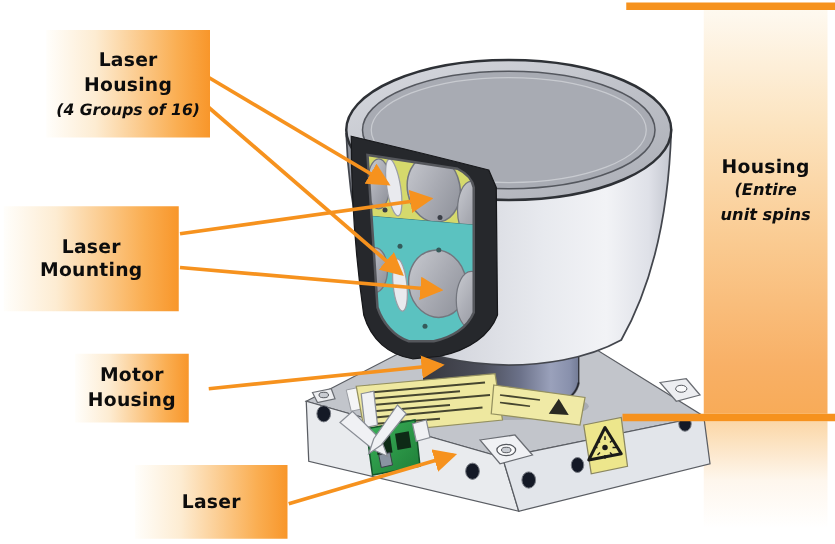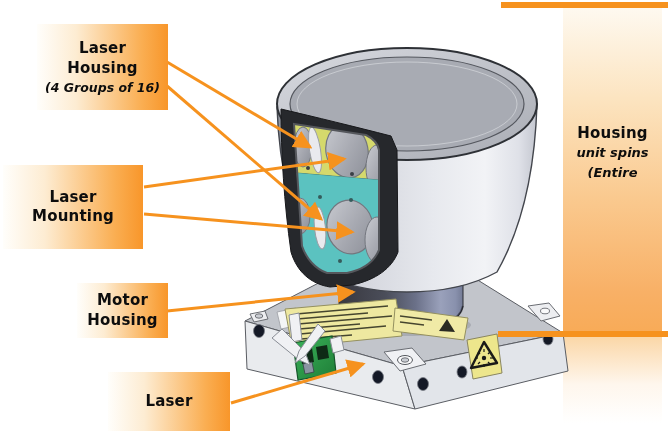--- a/index.html
+++ b/index.html
@@ -27,33 +27,33 @@
   
   .callout{
     position:absolute;display:flex;flex-direction:column;align-items:center;justify-content:center;
     background:linear-gradient(90deg,#FFFEFB 0%,#FDECD2 30%,#FAAE52 80%,#F8962A 100%);
     color:#0D0D0D;text-align:center;
   }
   .callout .main{font-size:15px;font-weight:700;line-height:1.28;letter-spacing:0.2px;}
   .callout .sub{font-size:12.5px;font-weight:700;font-style:italic;margin-top:2px;white-space:nowrap;}
   .co-emitters{left:37px;top:24px;width:131px;height:86px;}
   .co-receivers{left:3px;top:165px;width:140px;height:84px;}
-  .co-motor{left:77px;top:283px;width:91px;height:55px;}
+  .co-motor{left:60px;top:283px;width:91px;height:55px;}
   .co-base{left:108px;top:372px;width:122px;height:59px;}
 </style>
 </head>
 <body>
 
 <div class="stage">
 
   <div class="panel">
     <div class="panel-text">
       <div class="panel-title">Housing</div>
+      <div class="panel-sub">(Entire</div>
       <div class="panel-sub">unit spins</div>
-      <div class="panel-sub">(Entire</div>
     </div>
   </div>
   <div class="panel-fade"></div>
 
   <svg width="668" height="435" viewBox="0 0 668 435">
     <defs>
       <linearGradient id="gBody" x1="0" y1="0" x2="1" y2="0">
         <stop offset="0" stop-color="#8F939C"></stop>
           <stop offset="0.10" stop-color="#B0B3BC"></stop>
         <stop offset="0.34" stop-color="#D5D7DE"></stop>

